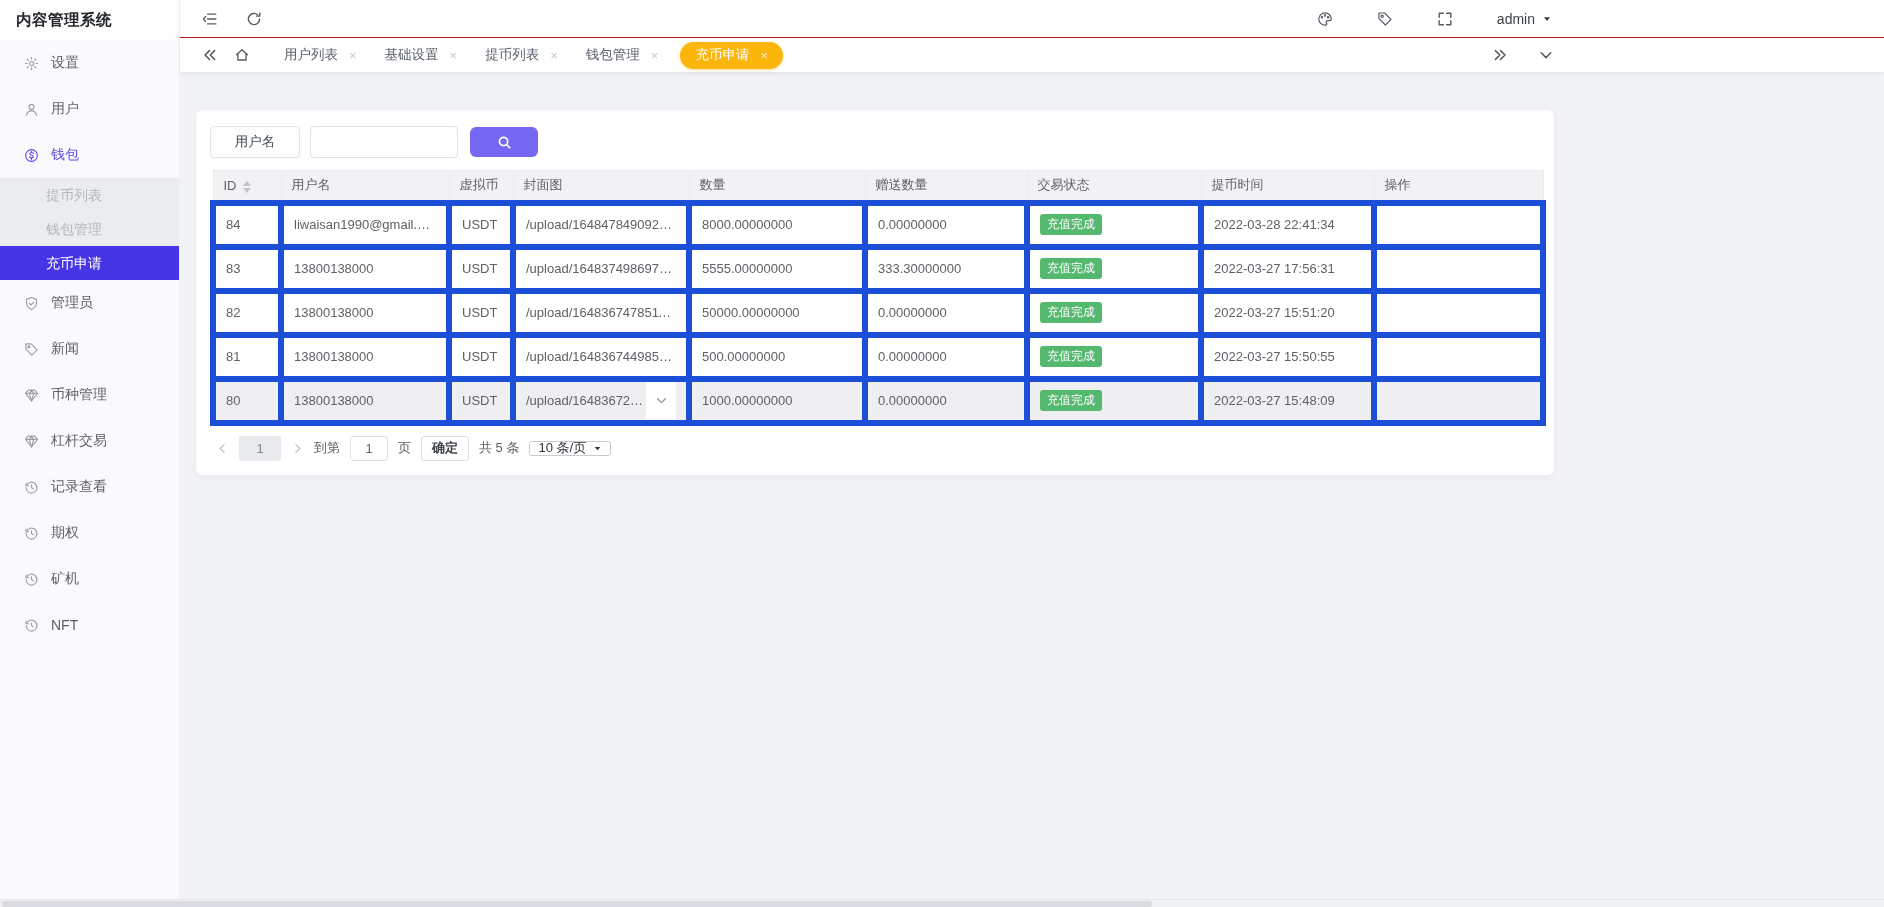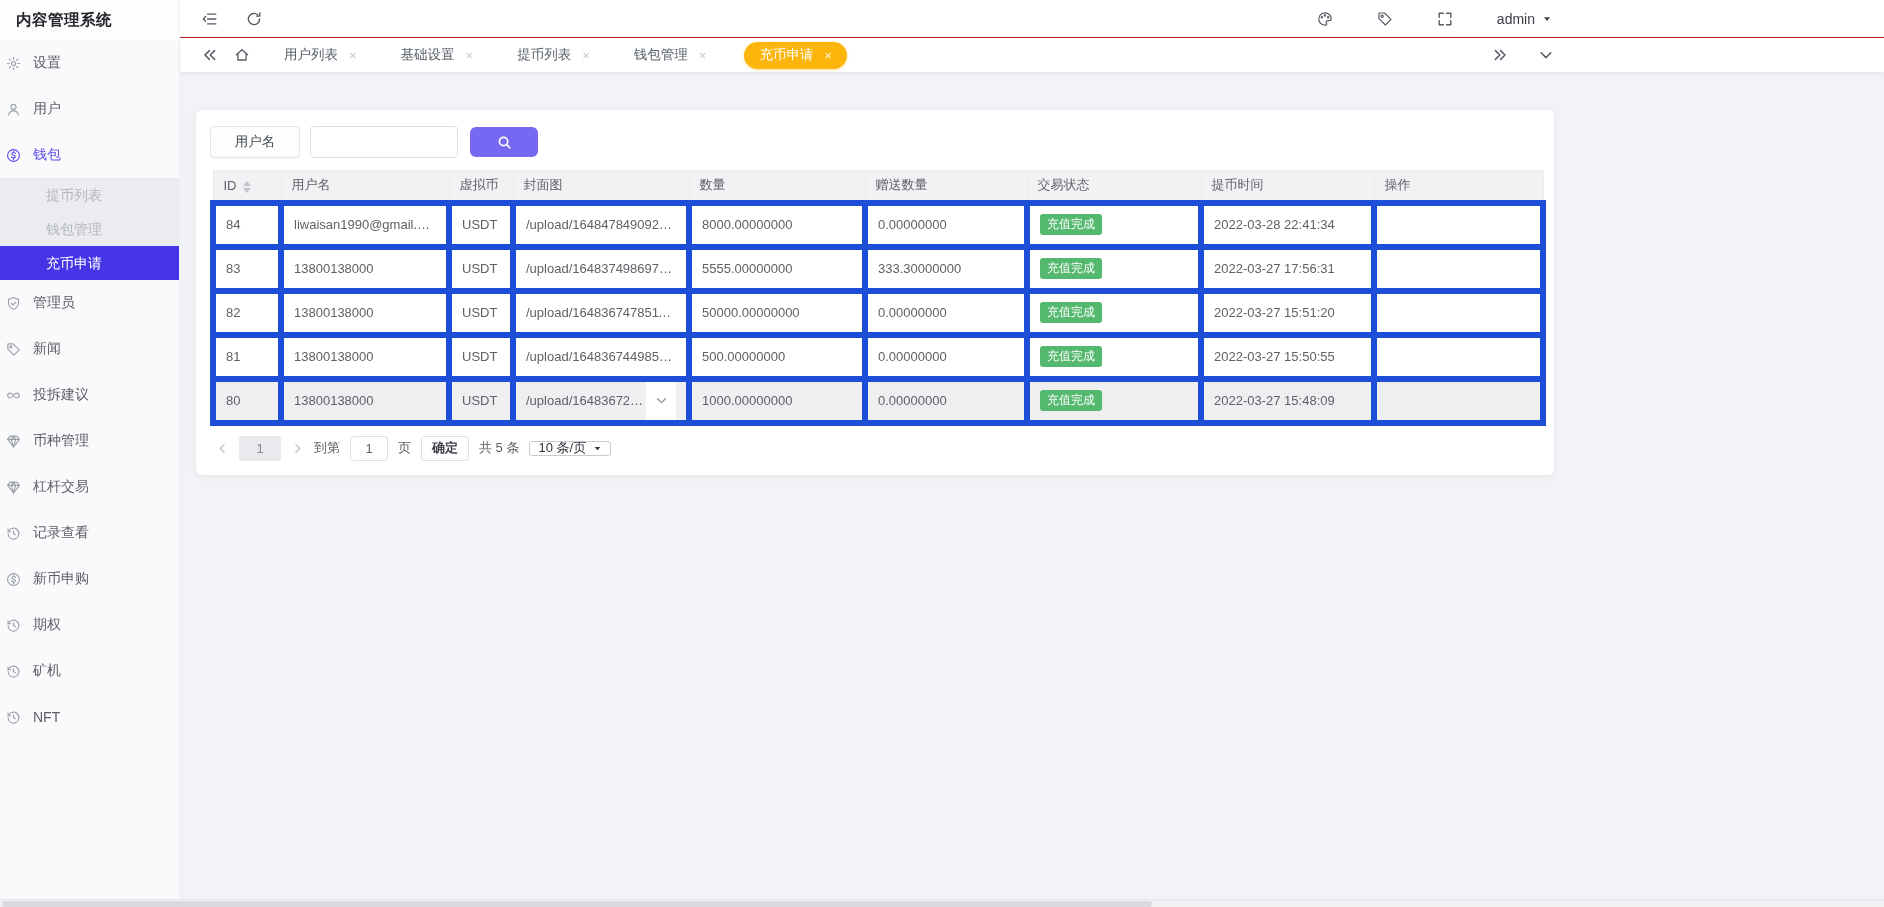--- a/index.html
+++ b/index.html
@@ -4,41 +4,41 @@
 <style>
   * { margin:0; padding:0; box-sizing:border-box; }
   html,body { width:1884px; height:907px; overflow:hidden; }
   body {
     font-family:"Liberation Sans","DejaVu Sans",sans-serif;
     display:flex; background:#f2f3f7; color:#5e6166; position:relative; font-size:14px;
   }
   
   .sidebar { width:180px; height:100%; background:#fafafc; border-right:1px solid #f0f0f3; flex:0 0 180px; }
   .logo { height:40px; line-height:40px; padding-left:16px; font-size:15.5px; font-weight:bold; color:#23262b; letter-spacing:.5px; background:#fdfdfe; }
-  .menu-item { height:46px; display:flex; align-items:center; gap:12px; padding-left:6px; color:#5c6066; cursor:pointer; }
+  .menu-item { height:46px; display:flex; align-items:center; gap:12px; padding-left:24px; color:#5c6066; cursor:pointer; }
   .menu-item .mi-icon { width:15px; height:15px; color:#9aa0a8; display:inline-flex; }
   .menu-item .mi-icon svg { width:100%; height:100%; }
   .menu-item.parent-active { color:#5b4df0; }
   .menu-item.parent-active .mi-icon { color:#5b4df0; }
   .submenu { background:#ebecef; }
   .submenu-item { height:34px; line-height:34px; padding-left:46px; font-size:14px; color:#b4b7bf; cursor:pointer; }
   .submenu-item.active { background:#4635e6; color:#fff; }
   
   .main { flex:1; display:flex; flex-direction:column; min-width:0; height:100%; }
   .topbar { height:38px; background:#fff; display:flex; align-items:center; padding:0 332px 0 22px; gap:28px; border-bottom:1px solid #b91c1c; }
   .spacer { flex:1; }
   .tbicon { width:16px; height:16px; display:inline-flex; color:#565c66; cursor:pointer; flex:0 0 auto; }
   .tbicon svg { width:100%; height:100%; }
   .right-icons { display:flex; gap:44px; align-items:center; }
   .user { display:flex; align-items:center; gap:7px; cursor:pointer; color:#3a3f45; font-size:14px; }
   .user .caret { width:10px; height:10px; display:inline-flex; color:#3a3f45; }
   .user .caret svg { width:100%; height:100%; }
   
   .tabbar { height:34px; background:#fff; display:flex; align-items:center; padding:0 330px 0 22px; gap:16px; box-shadow:0 2px 4px rgba(0,0,0,.06); position:relative; z-index:2; }
-  .tabs { display:flex; align-items:center; gap:20px; margin-left:6px; }
+  .tabs { display:flex; align-items:center; gap:4px; margin-left:6px; }
   .tab { display:flex; align-items:center; gap:11px; padding:0 12px; height:34px; font-size:13.5px; color:#565e68; cursor:pointer; white-space:nowrap; }
   .tab .close { font-size:13px; color:#c3c7cd; line-height:1; }
   .tab.active { background:#fcb60b; color:#fff; height:27px; border-radius:14px; padding:0 15px; margin:0 6px; box-shadow:0 1px 3px rgba(252,182,11,.45); }
   .tab.active .close { color:rgba(255,255,255,.85); }
   .tabbar .edge { margin-left:14px; }
   
   .content { flex:1; padding:38px 4px 0 16px; background:#f2f3f7; }
   .card { width:1358px; background:#fff; border-radius:6px; padding:12px 14px 14px; box-shadow:0 1px 6px rgba(31,35,41,.06); }
   .filter-row { display:flex; align-items:center; margin:4px 0 12px; }
   .filter-btn { width:90px; height:32px; border:1px solid #e2e4ea; background:#fdfdfe; border-radius:4px; font-size:13.5px; color:#454b52; cursor:pointer; box-shadow:0 1px 2px rgba(0,0,0,.04); font-family:inherit; }
@@ -126,28 +126,20 @@
           <svg viewBox="0 0 16 16" fill="none" stroke="currentColor" stroke-width="1.2" stroke-linecap="round" stroke-linejoin="round">
             <path d="M2 2h5.6L14 8.4 8.4 14 2 7.6z"></path>
             <circle cx="5.2" cy="5.2" r="1.1"></circle>
           </svg>
         </span>
         <span>新闻</span>
       </div>
       <div class="menu-item">
         <span class="mi-icon">
           <svg viewBox="0 0 16 16" fill="none" stroke="currentColor" stroke-width="1.2" stroke-linecap="round" stroke-linejoin="round">
-            <path d="M4.7 10.6C3 10.6 1.8 9.4 1.8 8s1.2-2.6 2.9-2.6c2.6 0 4 5.2 6.6 5.2 1.7 0 2.9-1.2 2.9-2.6s-1.2-2.6-2.9-2.6c-2.6 0-4 5.2-6.6 5.2z"></path>
-          </svg>
-        </span>
-        <span>投拆建议</span>
-      </div>
-      <div class="menu-item">
-        <span class="mi-icon">
-          <svg viewBox="0 0 16 16" fill="none" stroke="currentColor" stroke-width="1.2" stroke-linecap="round" stroke-linejoin="round">
             <path d="M4.4 2.3h7.2l2.7 3.4L8 13.9 1.7 5.7z"></path>
             <path d="M1.7 5.7h12.6M5.7 5.7L8 13.9 10.3 5.7 8 2.3 5.7 5.7z"></path>
           </svg>
         </span>
         <span>币种管理</span>
       </div>
       <div class="menu-item">
         <span class="mi-icon">
           <svg viewBox="0 0 16 16" fill="none" stroke="currentColor" stroke-width="1.2" stroke-linecap="round" stroke-linejoin="round">
             <path d="M4.4 2.3h7.2l2.7 3.4L8 13.9 1.7 5.7z"></path>
@@ -158,29 +150,20 @@
       </div>
       <div class="menu-item">
         <span class="mi-icon">
           <svg viewBox="0 0 16 16" fill="none" stroke="currentColor" stroke-width="1.2" stroke-linecap="round" stroke-linejoin="round">
             <path d="M2.6 6A5.8 5.8 0 1 1 2.2 8"></path>
             <path d="M2.2 3.2v2.9h2.9"></path>
             <path d="M8 5.1V8l1.9 1.3"></path>
           </svg>
         </span>
         <span>记录查看</span>
-      </div>
-      <div class="menu-item">
-        <span class="mi-icon">
-          <svg viewBox="0 0 16 16" fill="none" stroke="currentColor" stroke-width="1.2" stroke-linecap="round" stroke-linejoin="round">
-            <circle cx="8" cy="8" r="6.3"></circle>
-            <path d="M10 5.8c-.5-.7-1.4-1-2-1-1 0-1.8.5-1.8 1.4 0 1.9 3.8 1 3.8 2.9 0 .9-.9 1.4-1.9 1.4-.8 0-1.7-.3-2.2-1M8 3.6v1.2M8 11.2v1.2"></path>
-          </svg>
-        </span>
-        <span>新币申购</span>
       </div>
       <div class="menu-item">
         <span class="mi-icon">
           <svg viewBox="0 0 16 16" fill="none" stroke="currentColor" stroke-width="1.2" stroke-linecap="round" stroke-linejoin="round">
             <path d="M2.6 6A5.8 5.8 0 1 1 2.2 8"></path>
             <path d="M2.2 3.2v2.9h2.9"></path>
             <path d="M8 5.1V8l1.9 1.3"></path>
           </svg>
         </span>
         <span>期权</span>

